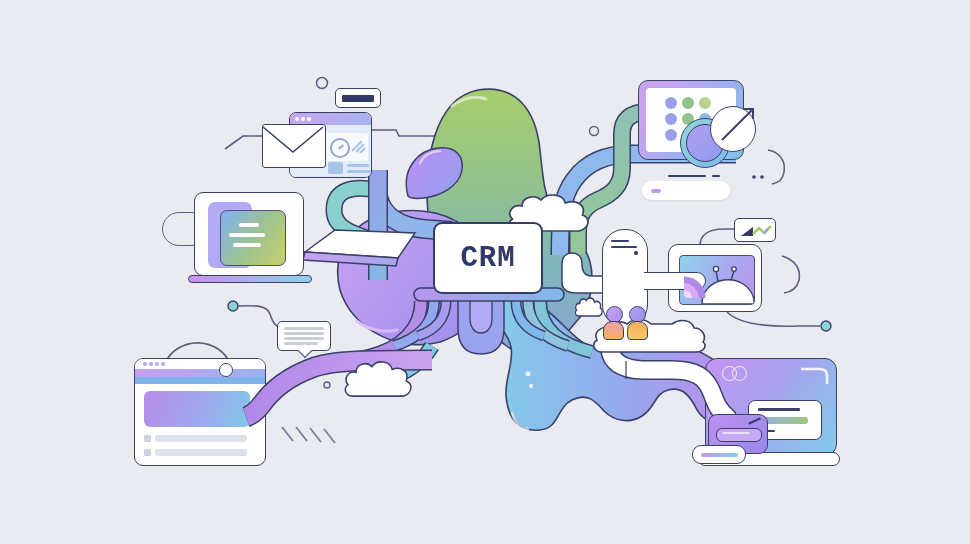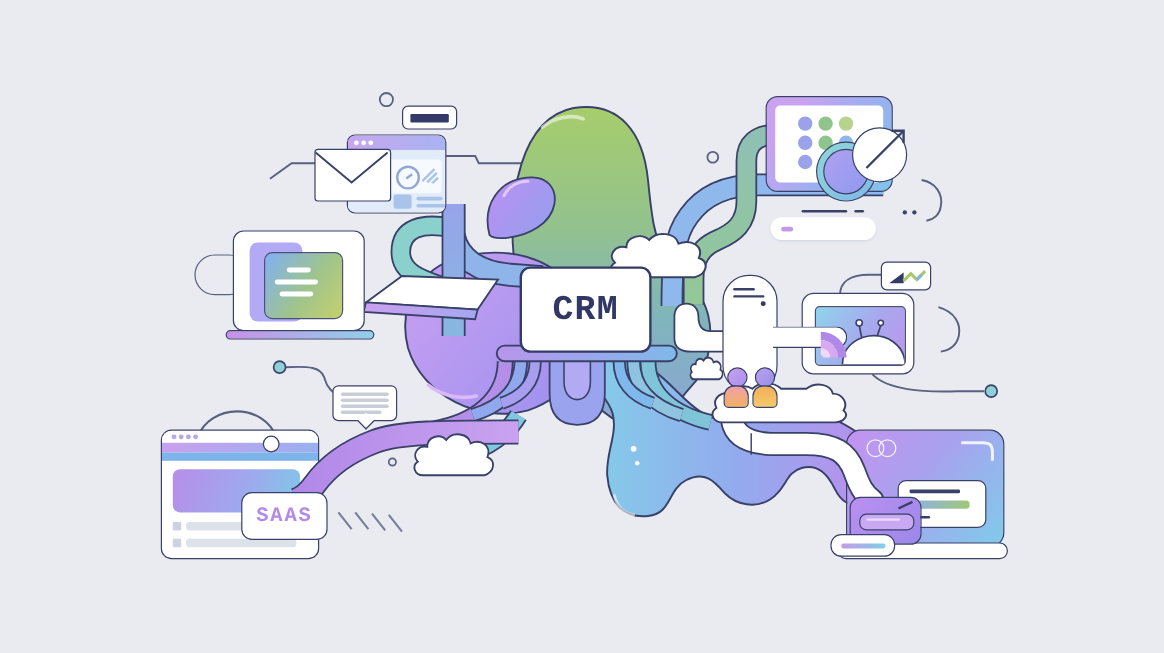--- a/index.html
+++ b/index.html
@@ -418,17 +418,14 @@
       <path d="M 6,33 A 11,11 0 0 1 17,44" fill="none" stroke="#d8a8f0" stroke-width="7"></path>
       <path d="M 6,39 A 5,5 0 0 1 11,44" fill="none" stroke="#f0d8f8" stroke-width="6"></path>
     </svg>
   </div>
 
   <div class="abs z31 head" style="left:606px;top:306px;background:linear-gradient(135deg,#c9a0f0,#a890ec)"></div>
   <div class="abs z31 body-p" style="left:603px;top:321px;background:linear-gradient(180deg,#f0a0a8,#f2b060)"></div>
   <div class="abs z31 head" style="left:629px;top:306px;background:linear-gradient(135deg,#b8a0f0,#9a8fe8)"></div>
   <div class="abs z31 body-p" style="left:627px;top:321px;background:linear-gradient(180deg,#f2b05c,#f6c868)"></div>
 
-  <div class="abs saas-label z30">
-    <span>SAAS</span>
-  </div>
 
 </div>
 
 </body></html>

